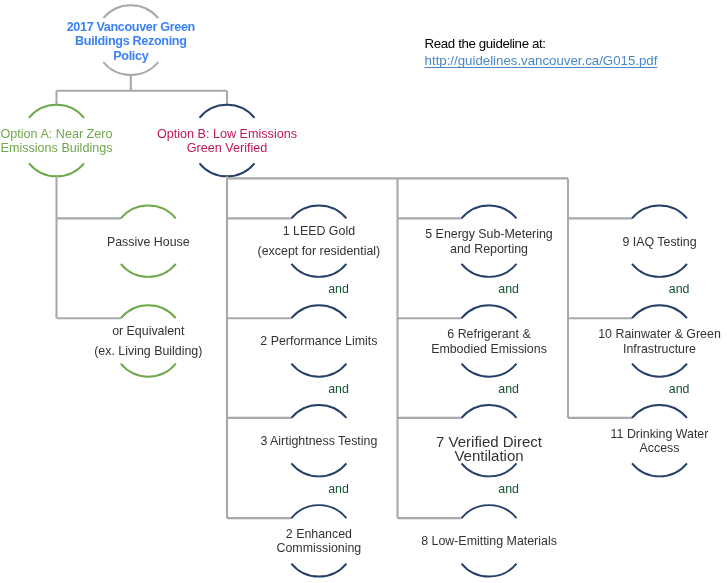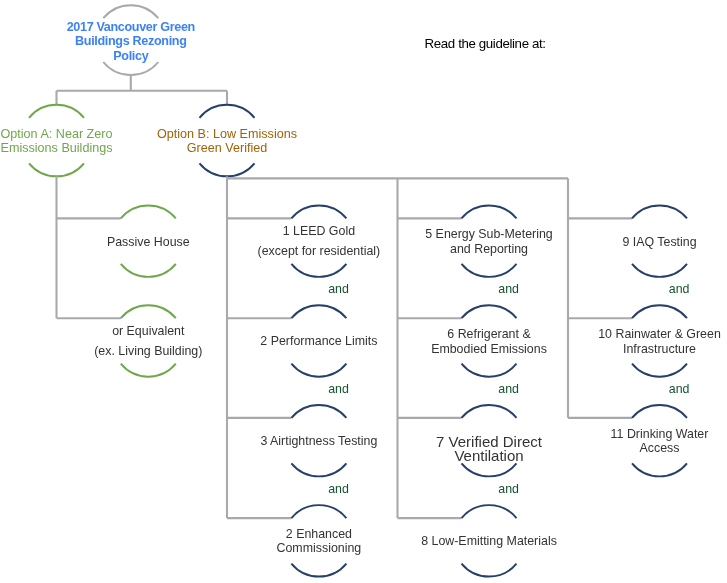--- a/index.html
+++ b/index.html
@@ -77,23 +77,24 @@
       <path d="M632.00 263.90 A 35.59 35.59 0 0 0 687.00 263.90" stroke="#27406A" stroke-width="1.95" fill="none" stroke-linecap="butt"></path>
       <path d="M568 318.2 L632 318.2" stroke="#A7A9AC" stroke-width="2.1" fill="none" stroke-linecap="butt"></path>
       <path d="M632.00 318.20 A 35.59 35.59 0 0 1 687.00 318.20" stroke="#27406A" stroke-width="1.95" fill="none" stroke-linecap="butt"></path>
       <path d="M632.00 363.70 A 35.59 35.59 0 0 0 687.00 363.70" stroke="#27406A" stroke-width="1.95" fill="none" stroke-linecap="butt"></path>
       <path d="M568 417.9 L632 417.9" stroke="#A7A9AC" stroke-width="2.1" fill="none" stroke-linecap="butt"></path>
       <path d="M632.00 417.90 A 35.59 35.59 0 0 1 687.00 417.90" stroke="#27406A" stroke-width="1.95" fill="none" stroke-linecap="butt"></path>
       <path d="M632.00 463.40 A 35.59 35.59 0 0 0 687.00 463.40" stroke="#27406A" stroke-width="1.95" fill="none" stroke-linecap="butt"></path>
     </svg>
 
   <div class="guide" id="guide-prompt" style="left: 424.6px; top: 35.9px;">Read the guideline at:</div>
+  <div class="guide" id="guide-url" style="left: 424.6px; top: 53.3px;">http://guidelines.vancouver.ca/G015.pdf</div>
 <div class="node root" style="font-size: 12.6px; line-height: 14.5px; color: #3b82f6; font-weight: bold; width: 200px; left: 30.8px; top: 19.6857px;"><div class="ln">2017 Vancouver Green</div><div class="ln">Buildings Rezoning</div><div class="ln">Policy</div></div>
     <div class="node " style="font-size: 12.6px; line-height: 14.2px; color: rgb(111, 168, 75); width: 190px; left: -38.5px; top: 126.836px;"><div class="ln">Option A: Near Zero</div><div class="ln">Emissions Buildings</div></div>
-    <div class="node " style="font-size: 12.6px; line-height: 14.2px; color: #a16207; width: 190px; left: 132px; top: 126.836px;"><div class="ln">Option B: Low Emissions</div><div class="ln">Green Verified</div></div>
+    <div class="node " style="font-size: 12.6px; line-height: 14.2px; color: #be185d; width: 190px; left: 132px; top: 126.836px;"><div class="ln">Option B: Low Emissions</div><div class="ln">Green Verified</div></div>
     <div class="node " style="font-size: 12.4px; line-height: 14.4px; width: 200px; left: 48.3px; top: 234.502px;"><div class="ln">Passive House</div></div>
     <div class="node " style="font-size: 12.4px; line-height: 19.2px; width: 200px; left: 48.3px; top: 322.302px;"><div class="ln">or Equivalent</div><div class="ln">(ex. Living Building)</div></div>
     <div class="node " style="font-size: 12.4px; line-height: 19.3px; width: 200px; left: 218.9px; top: 222.402px;"><div class="ln">1 LEED Gold</div><div class="ln">(except for residential)</div></div>
     <div class="and-lbl" style="width: 60px; left: 288.9px; top: 282.1px;">and</div>
     <div class="node " style="font-size: 12.4px; line-height: 14.4px; width: 200px; left: 218.9px; top: 334.302px;"><div class="ln">2 Performance Limits</div></div>
     <div class="and-lbl" style="width: 60px; left: 288.9px; top: 381.9px;">and</div>
     <div class="node " style="font-size: 12.4px; line-height: 14.4px; width: 200px; left: 218.9px; top: 434.002px;"><div class="ln">3 Airtightness Testing</div></div>
     <div class="and-lbl" style="width: 60px; left: 288.9px; top: 481.6px;">and</div>
     <div class="node " style="font-size: 12.4px; line-height: 14.4px; width: 200px; left: 218.9px; top: 527.002px;"><div class="ln">2 Enhanced</div><div class="ln">Commissioning</div></div>
     <div class="node " style="font-size: 12.4px; line-height: 14.4px; width: 200px; left: 389px; top: 227.302px;"><div class="ln">5 Energy Sub-Metering</div><div class="ln">and Reporting</div></div>

